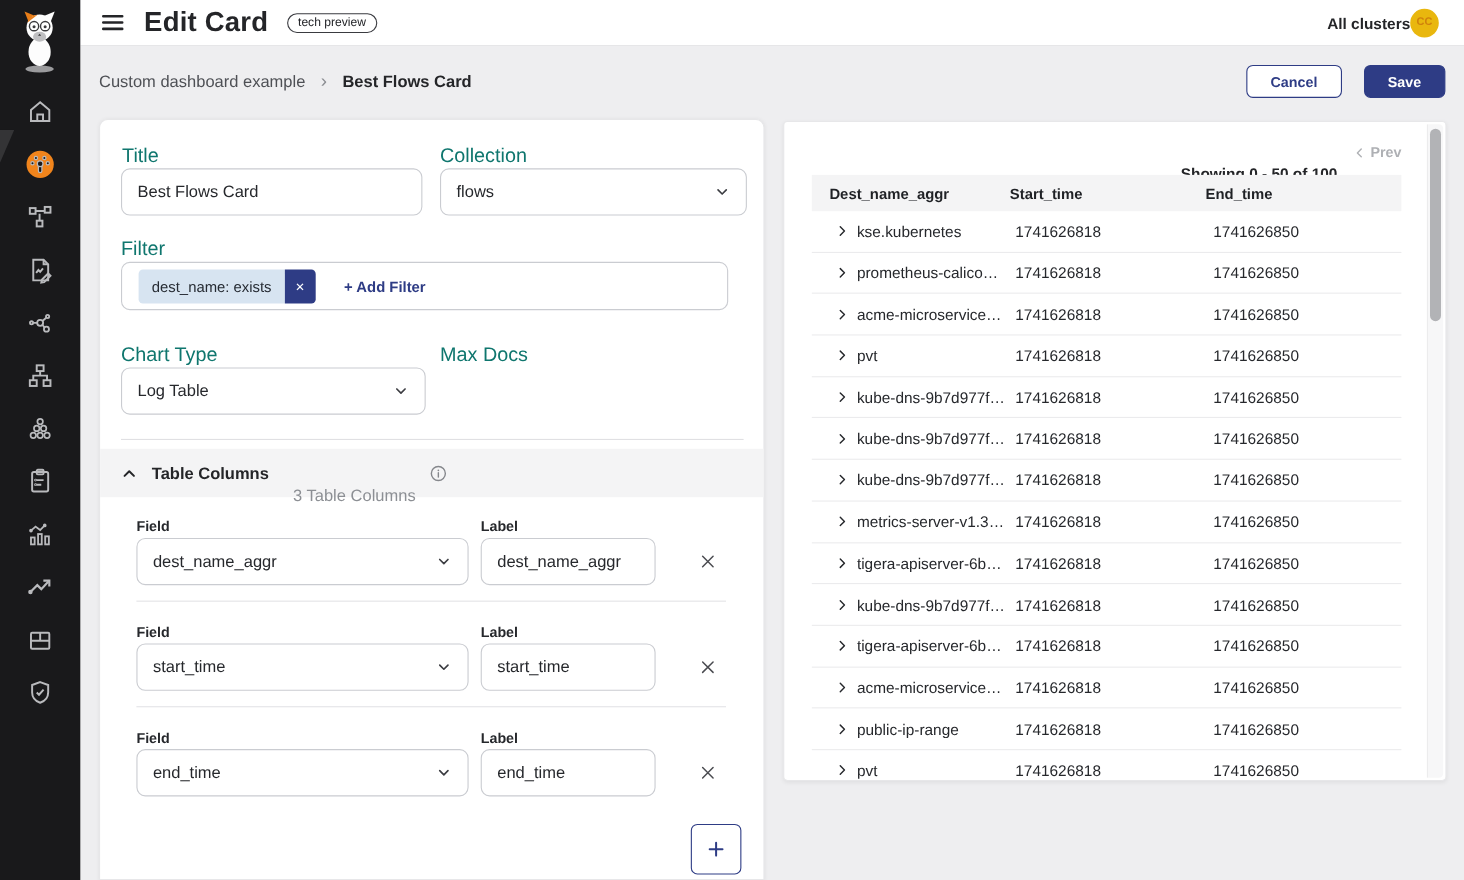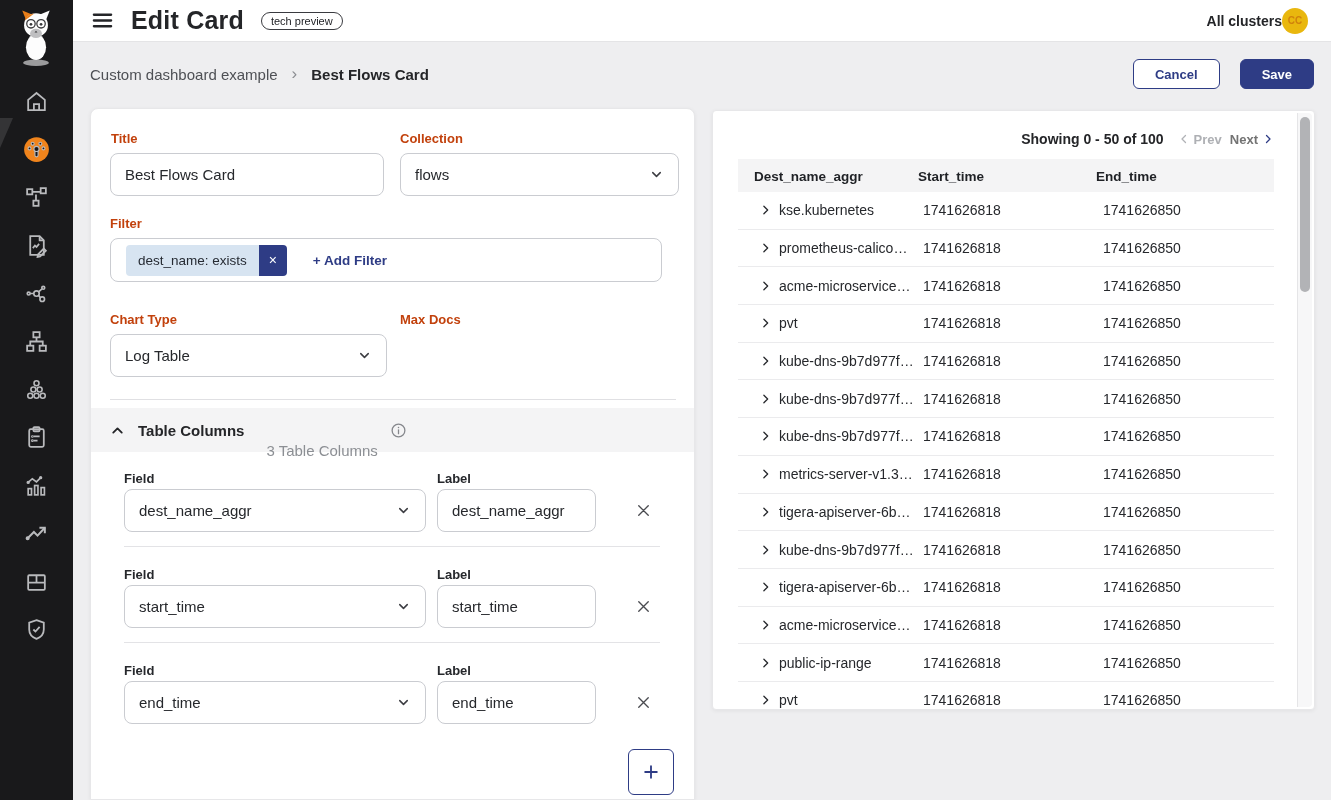--- a/index.html
+++ b/index.html
@@ -39,21 +39,21 @@
          font-family:"Liberation Sans", sans-serif; padding:0 21px; }
   .btn-cancel { background:#fff; border:1px solid #2e3c85; color:#2e3c85; }
   .btn-save   { background:#2e3c85; border:1px solid #2e3c85; color:#fff; }
 
   
   .card { position:absolute; background:#fff; border:1px solid #e7e7e9; box-shadow:0 1px 4px rgba(0,0,0,.06); }
   .form-card { left:90px; top:108px; width:605px; height:692px; border-radius:8px 8px 0 0; }
   .preview-card { left:712px; top:110px; width:603px; height:600px; border-radius:4px; overflow:hidden; }
 
   
-  .f-lbl { position:absolute; font-size:13px; font-weight:700; color:#c2410c; }
+  .f-lbl { position:absolute; font-size:18px; font-weight:400; color:#0f766e; }
   .inp, .dd { position:absolute; height:43px; border:1px solid #caccd1; border-radius:8px; background:#fff;
               font-size:15px; color:#26282c; }
   .inp { padding:0 14px; font-family:"Liberation Sans", sans-serif; width:100%; }
   .dd { display:flex; align-items:center; justify-content:space-between; padding:0 14px; cursor:pointer; }
   .filter-box { position:absolute; left:19px; top:129px; width:552px; height:44px; border:1px solid #caccd1;
                 border-radius:8px; display:flex; align-items:center; padding:0 15px; gap:26px; }
   .chip { display:flex; align-items:stretch; height:31px; }
   .chip-text { background:#d7e4f1; color:#262b33; font-size:13.5px; display:flex; align-items:center;
                padding:0 12px; border-radius:4px 0 0 4px; }
   .chip-x { background:#2e3c85; color:#fff; width:28px; display:flex; align-items:center; justify-content:center;
@@ -77,21 +77,21 @@
   .tc-row .inpL { position:absolute; left:346px; top:28px; width:159px; height:43px; border:1px solid #caccd1;
                   border-radius:8px; display:flex; align-items:center; padding:0 14px; font-size:15px; }
   .tc-row .x-btn { position:absolute; left:536px; top:33px; width:32px; height:32px; background:none;
                    border:none; cursor:pointer; display:flex; align-items:center; justify-content:center; }
   .add-col-btn { position:absolute; left:537px; top:640px; width:46px; height:46px; border:1.5px solid #2e3c85;
                  border-radius:6px; background:#fff; cursor:pointer; display:flex; align-items:center; justify-content:center; }
 
   
   .pv-top { position:absolute; top:20px; right:40px; display:flex; align-items:center; gap:14px; }
   .showing { font-size:14px; font-weight:700; color:#242528; }
-  .pager { display:flex; align-items:center; gap:8px; }
+  .pager { display:flex; align-items:center; gap:24px;flex-direction:column; }
   .pg-prev { font-size:13px; font-weight:700; color:#aeb0b4; cursor:default; display:flex; align-items:center; gap:4px; }
   .pg-next { font-size:13px; font-weight:700; color:#737373; cursor:pointer; display:flex; align-items:center; gap:4px; }
   .tbl { position:absolute; left:25px; right:40px; top:48px; }
   .tbl-head { position:relative; height:33px; background:#f4f4f5; }
   .tbl-head span { position:absolute; top:50%; transform:translateY(-50%); font-size:13.5px; font-weight:700; color:#1f2125; }
   .th-dest { left:16px; } .th-start { left:180px; } .th-end { left:358px; }
   .tbl-row { position:relative; height:37.7px; border-bottom:1px solid #ebebed; cursor:pointer;text-align:center; }
   .tbl-row span { position:absolute; top:50%; transform:translateY(-50%); font-size:14px; color:#26282c; }
   .rc-chev { left:21px; display:flex; }
   .rc-dest { left:41px; max-width:135px; overflow:hidden; white-space:nowrap; }

